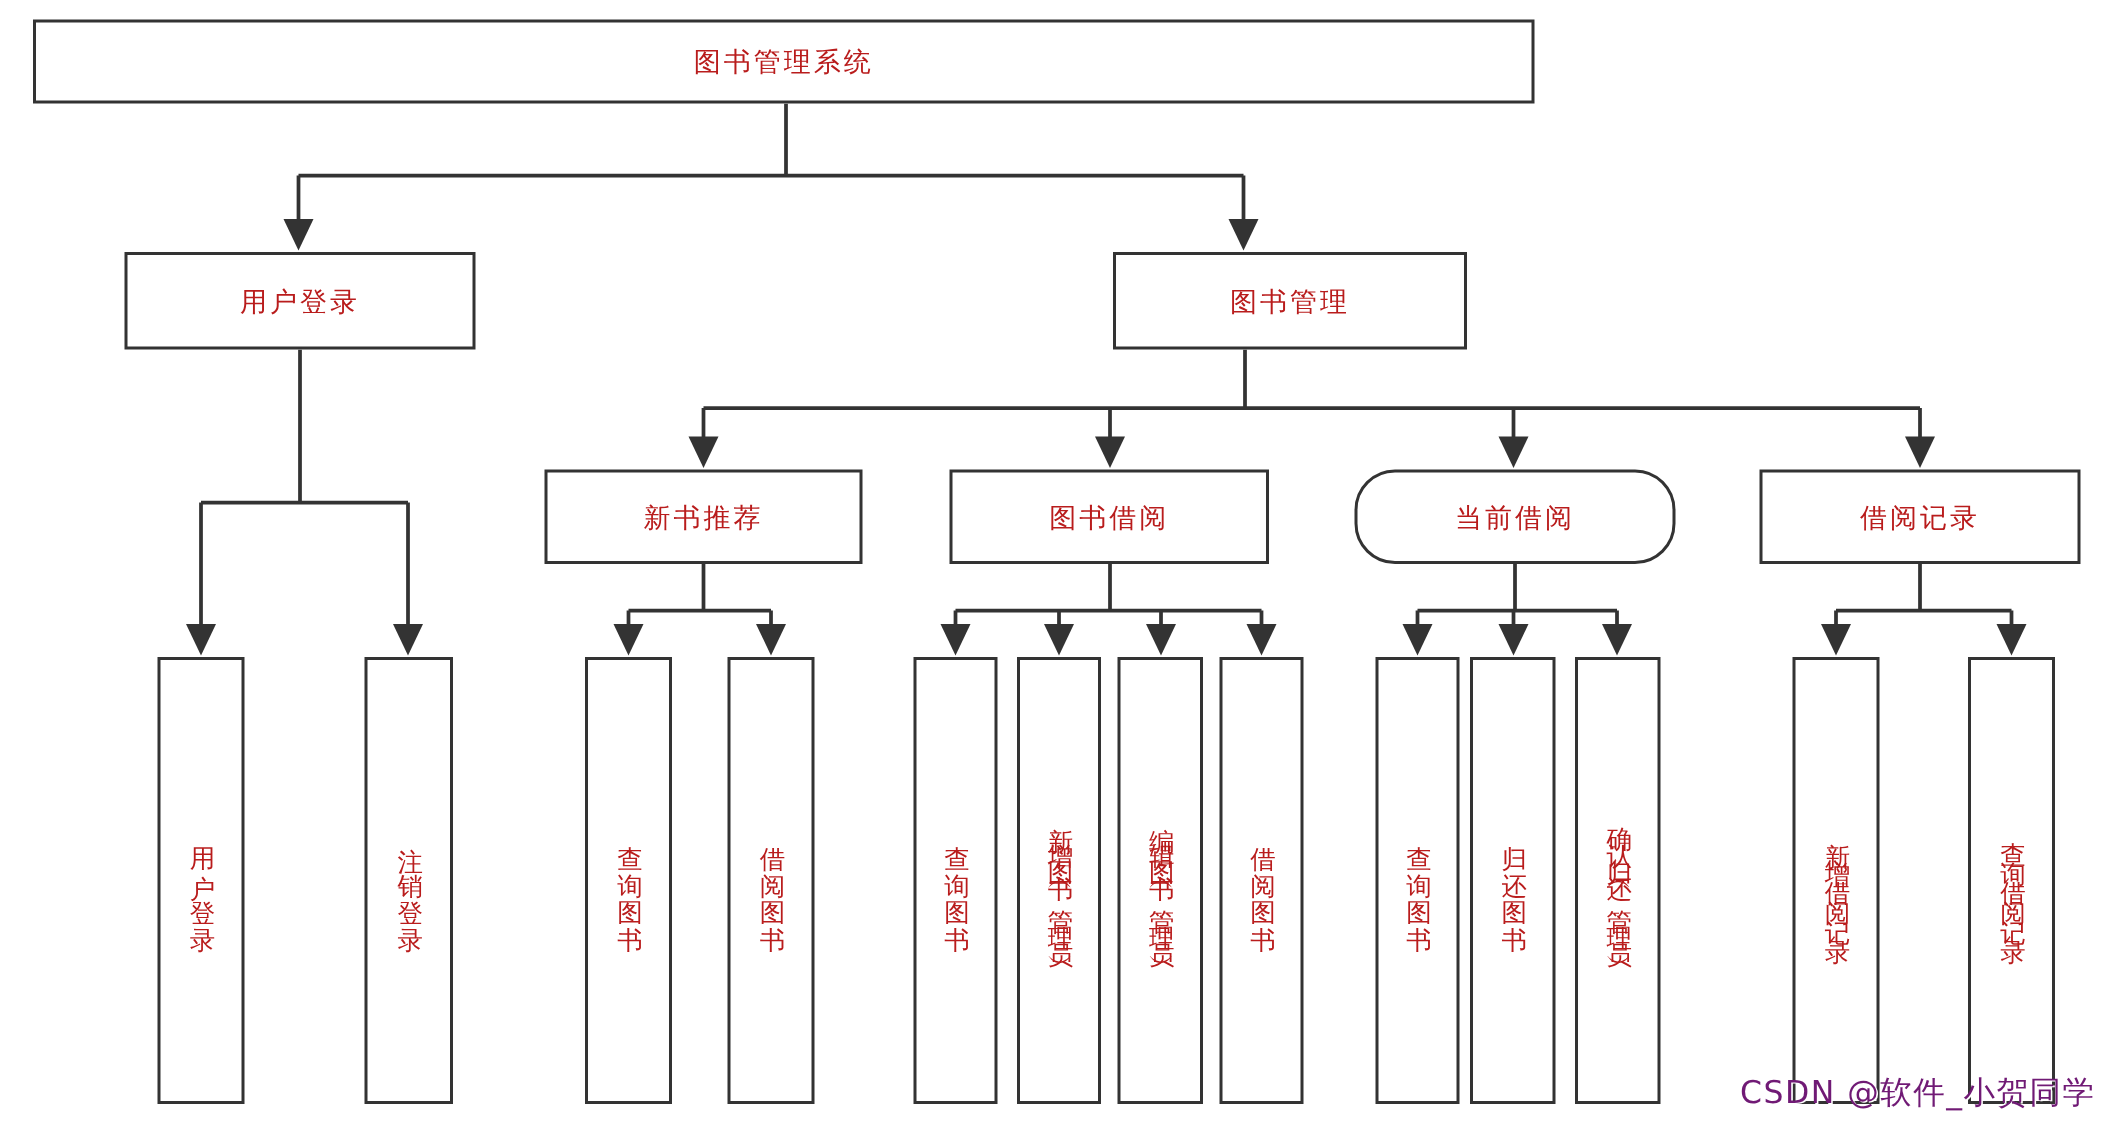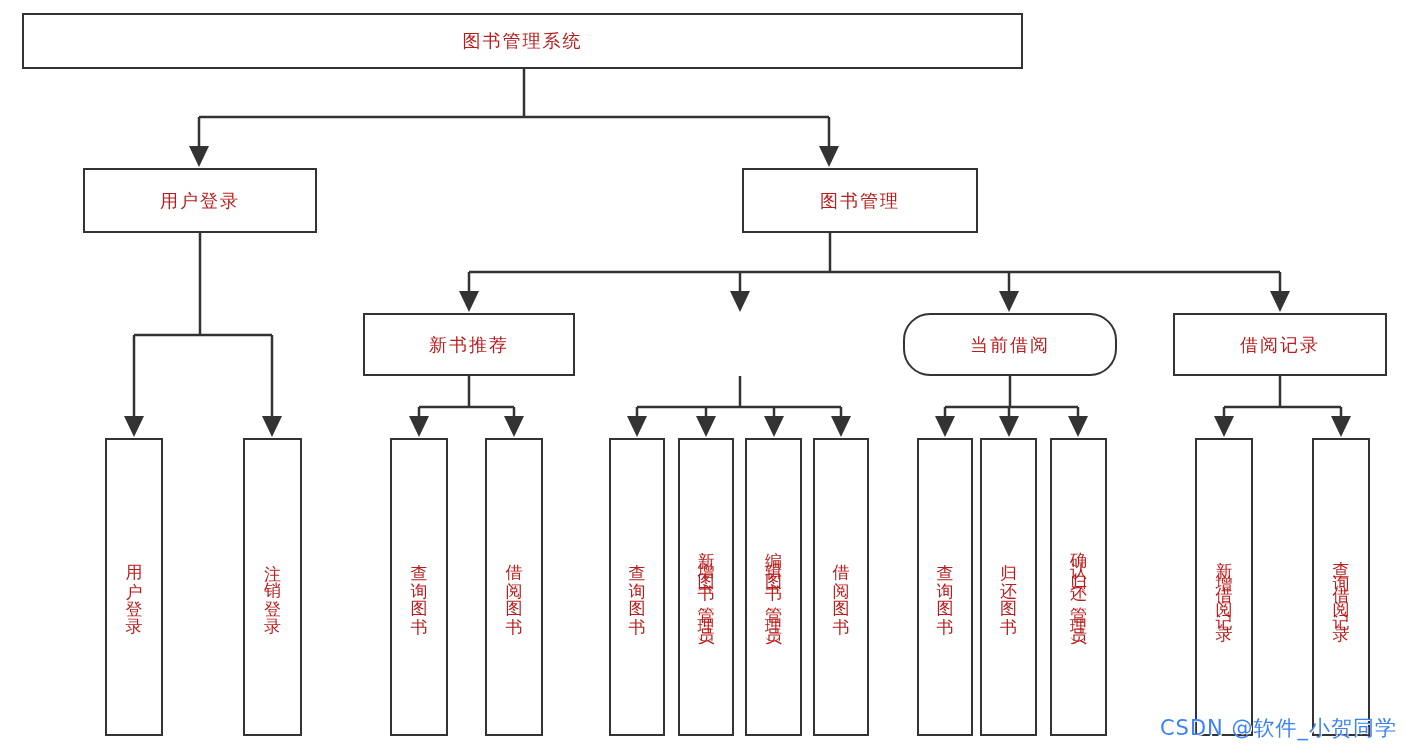--- a/index.html
+++ b/index.html
@@ -65,21 +65,21 @@
   #leaf-cur-query-books   { left: 917px;  width: 56px; }
   #leaf-cur-return-books  { left: 980px;  width: 57px; }
   #leaf-cur-confirm-return{ left: 1050px; width: 57px; }
   #leaf-records-add       { left: 1195px; width: 58px; }
   #leaf-records-query     { left: 1312px; width: 58px; }
   #watermark {
     position: absolute;
     right: 8px;
     bottom: 5px;
     font-size: 21px;
-    color: #3b82f6;
+    color: #701a75;
     letter-spacing: 1px;
     text-shadow: 1px 1px 0 #ffffff;
     white-space: nowrap;
   }
 </style>
 </head>
 <body>
 
 <div id="stage">
 
@@ -156,20 +156,23 @@
   <div class="box" id="node-user-login">
     <span class="hlabel">用户登录</span>
   </div>
   <div class="box" id="node-book-management">
     <span class="hlabel">图书管理</span>
   </div>
 
   <div class="box" id="node-new-book-recommend">
     <span class="hlabel">新书推荐</span>
   </div>
+  <div class="box" id="node-book-borrowing">
+    <span class="hlabel">图书借阅</span>
+  </div>
   <div class="box" id="node-current-borrowing">
     <span class="hlabel">当前借阅</span>
   </div>
   <div class="box" id="node-borrowing-records">
     <span class="hlabel">借阅记录</span>
   </div>
 
   <div class="box leaf" id="leaf-user-login">
     <span class="vlabel len4">用户登录</span>
   </div>

